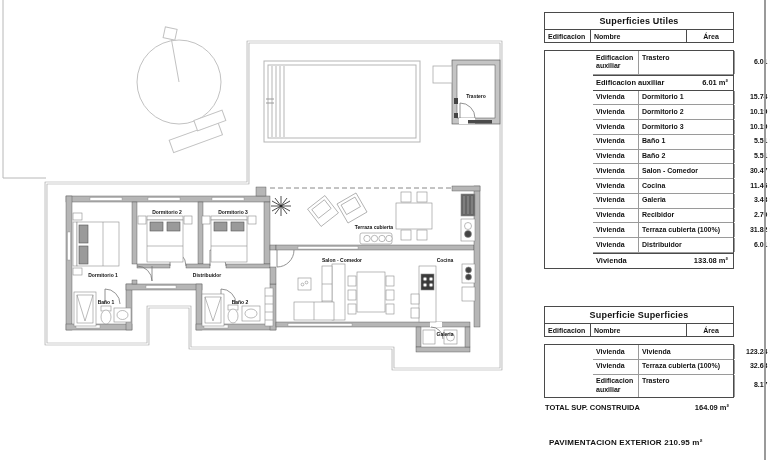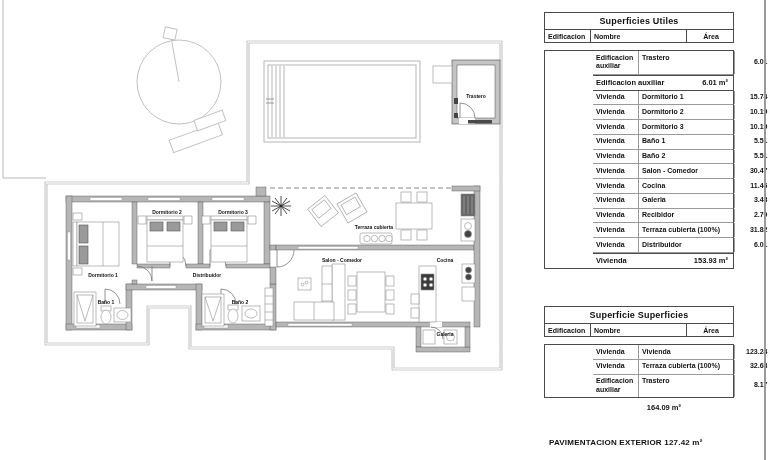--- a/index.html
+++ b/index.html
@@ -351,21 +351,21 @@
         <div class="t-cell c2">Terraza cubierta (100%)</div>
         <div class="t-cell c3">31.82 m²</div>
       </div>
       <div class="t-row">
         <div class="t-cell c1">Vivienda</div>
         <div class="t-cell c2">Distribuidor</div>
         <div class="t-cell c3">6.01 m²</div>
       </div>
       <div class="t-sub">
         <div class="s-label">Vivienda</div>
-        <div class="s-value">153.93 m²</div>
+        <div class="s-value">133.08 m²</div>
       </div>
     </div>
   </div>
 
   <div class="tbl" id="t2">
     <div class="t-title">Superficie Superficies</div>
     <div class="t-head">
       <div>Edificacion</div>
       <div>Nombre</div>
       <div class="h-area">Área</div>
@@ -382,20 +382,21 @@
         <div class="t-cell c2">Terraza cubierta (100%)</div>
         <div class="t-cell c3">32.68 m²</div>
       </div>
       <div class="t-row">
         <div class="t-cell c1">Edificacion auxiliar</div>
         <div class="t-cell c2">Trastero</div>
         <div class="t-cell c3">8.17 m²</div>
       </div>
     </div>
     <div class="t-total">
+      <div class="s-label">TOTAL SUP. CONSTRUIDA</div>
       <div class="s-value">164.09 m²</div>
     </div>
   </div>
 
-  <div id="pav">PAVIMENTACION EXTERIOR 127.42 m²</div>
+  <div id="pav">PAVIMENTACION EXTERIOR 210.95 m²</div>
 
   <div class="sheet-edge"></div>
 </div>
 
 </body></html>

